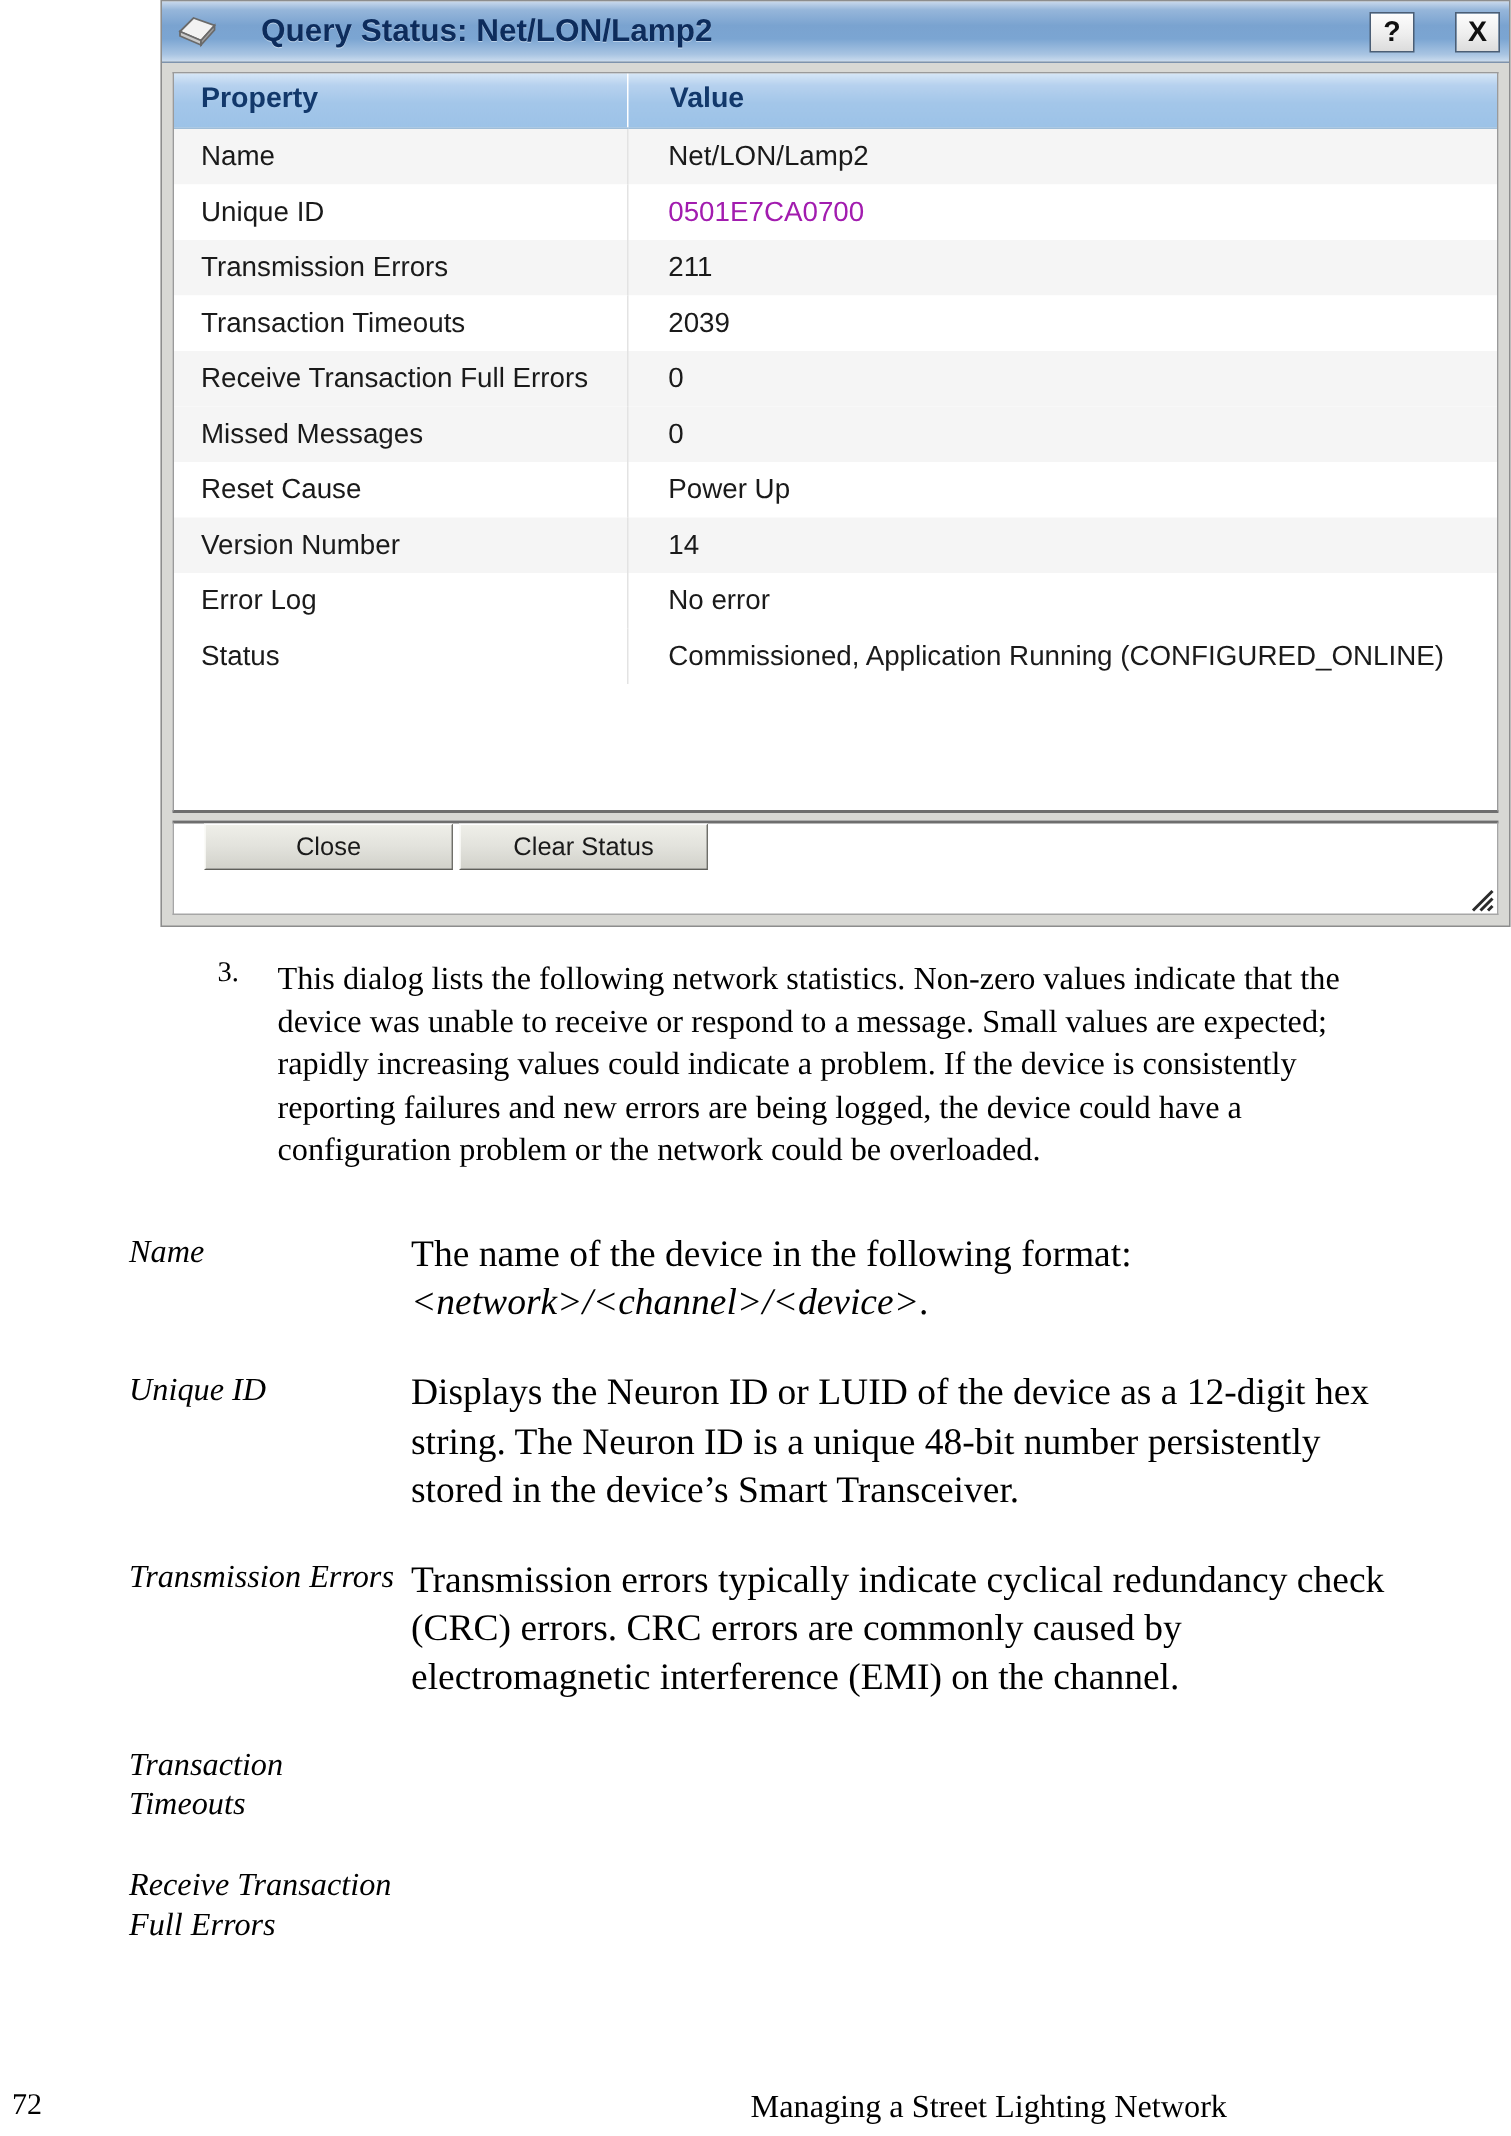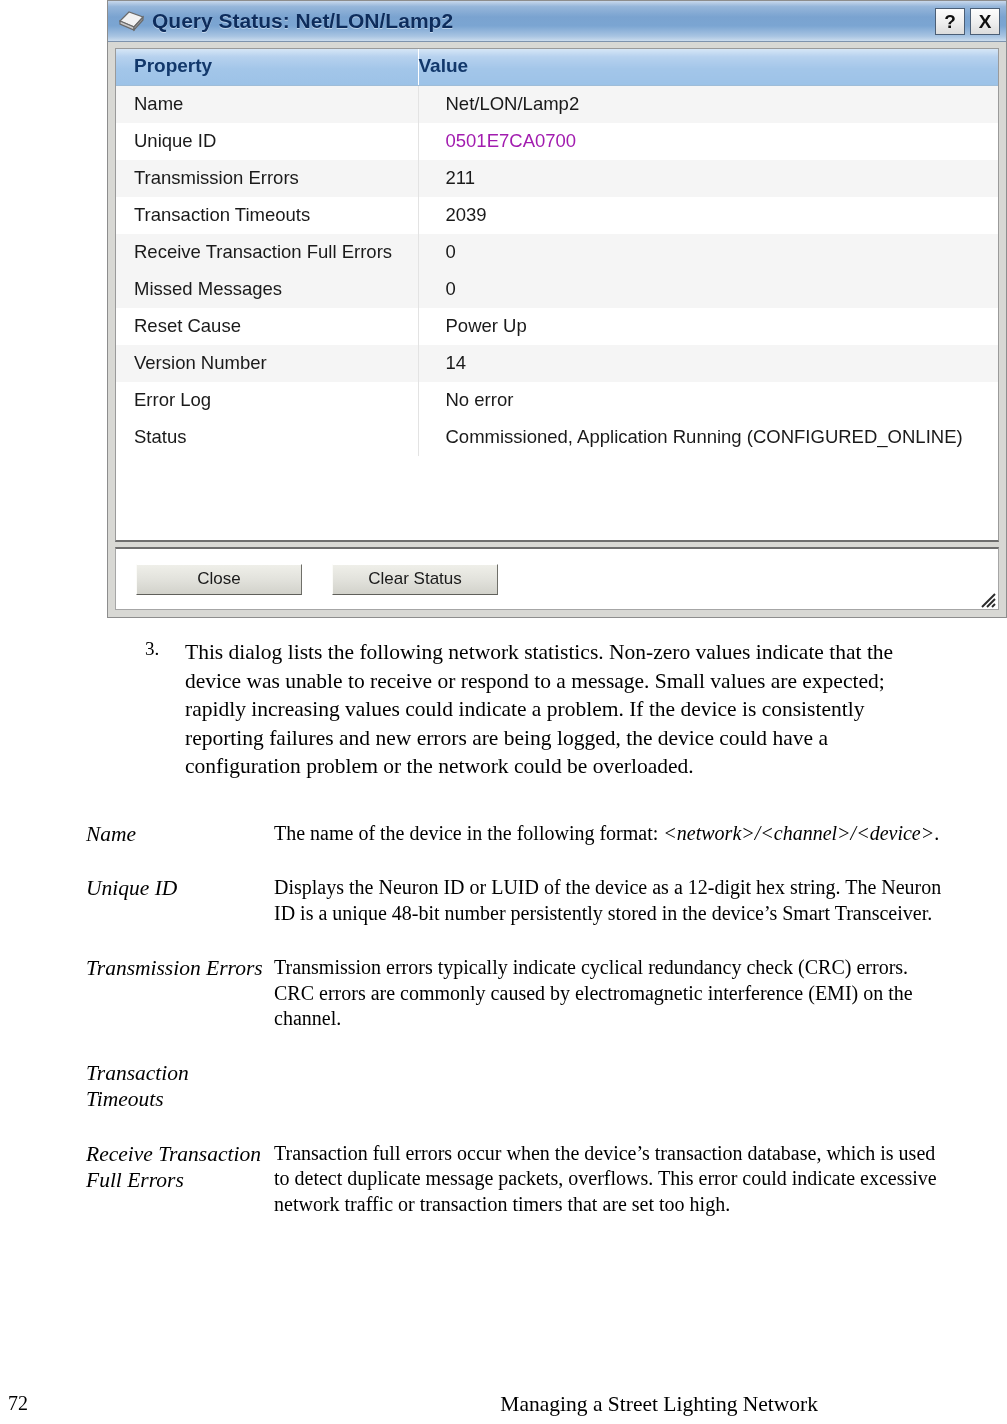--- a/index.html
+++ b/index.html
@@ -42,20 +42,21 @@
         #96b6da 14%,
         #7aa3d0 40%,
         #7ba5d2 62%,
         #a8c4e2 88%,
         #cbdcee 100%);
     border-bottom: 1px solid #7e93ad;
     display: flex;
     align-items: center;
     padding: 0 4px 0 8px;
     box-sizing: border-box;
+    gap: 22px;
   }
   .title-icon {
     width: 30px;
     height: 26px;
     margin-right: 6px;
     flex: 0 0 auto;
     position: relative;
   }
   .title-text {
     font-family: "Liberation Sans", sans-serif;
@@ -115,21 +116,21 @@
     color: #12386b;
     font-weight: bold;
     font-size: 19px;
     text-align: left;
     padding: 6px 0 8px 18px;
     height: 31px;
     box-sizing: border-box;
     border-bottom: 1px solid #9fbdd8;
   }
   table.props thead th.th-value {
-    padding-left: 0;
+    padding-left: 28px;
     border-left: 1px solid #ffffff;
   }
 
   table.props tbody td {
     font-size: 18.5px;
     color: #1a1a1a;
     padding: 6px 0 7px 18px;
     height: 37px;
     box-sizing: border-box;
     vertical-align: middle;
@@ -146,24 +147,23 @@
 
   .btn-bar {
     flex: 0 0 auto;
     height: 63px;
     background: #ffffff;
     margin: 5px 7px 7px 7px;
     border: 1px solid #a6a6a6;
     border-top: 2px solid #6e6e6e;
     box-sizing: border-box;
     display: flex;
-    align-items: center;
+    align-items: flex-start;
     padding-left: 20px;
     position: relative;
-    gap: 26px;
   }
   .dlg-btn {
     height: 31px;
     min-width: 166px;
     background: linear-gradient(to bottom, #efefe9 0%, #e2e2dc 50%, #d2d2cb 100%);
     border: 1px solid #8b8b85;
     border-top-color: #ffffff;
     border-left-color: #fbfbf8;
     border-right-color: #6f6f69;
     border-bottom-color: #5f5f5a;
@@ -224,21 +224,21 @@
   .defterm {
     flex: 0 0 188px;
     font-style: italic;
     font-size: 21.5px;
     line-height: 1.22;
     padding-right: 6px;
     box-sizing: border-box;
   }
   .defdesc {
     flex: 1 1 auto;
-    font-size: 20px;
+    font-size: 25px;
     line-height: 1.29;
   }
   .defdesc .ital { font-style: italic; }
 
   
   .footer {
     position: absolute;
     left: 0;
     top: 1392px;
     width: 890px;
@@ -372,21 +372,20 @@
       </div>
       <div class="defrow">
         <div class="defterm">Transmission Errors</div>
         <div class="defdesc"><span>Transmission errors typically indicate cyclical redundancy check (CRC) errors. CRC errors are commonly caused by electromagnetic interference (EMI) on the channel.</span></div>
       </div>
       <div class="defrow">
         <div class="defterm">Transaction Timeouts</div>
       </div>
       <div class="defrow">
         <div class="defterm">Receive Transaction Full Errors</div>
-        <div class="defdesc"><span>Transaction full errors occur when the device’s transaction database, which is used to detect duplicate message packets, overflows. This error could indicate excessive network traffic or transaction timers that are set too high.</span></div>
       </div>
     </div>
 
 </div>
 
 <div class="footer">
   <span class="footer-page">72</span>
   <span class="footer-title">Managing a Street Lighting Network</span>
 </div>
 

